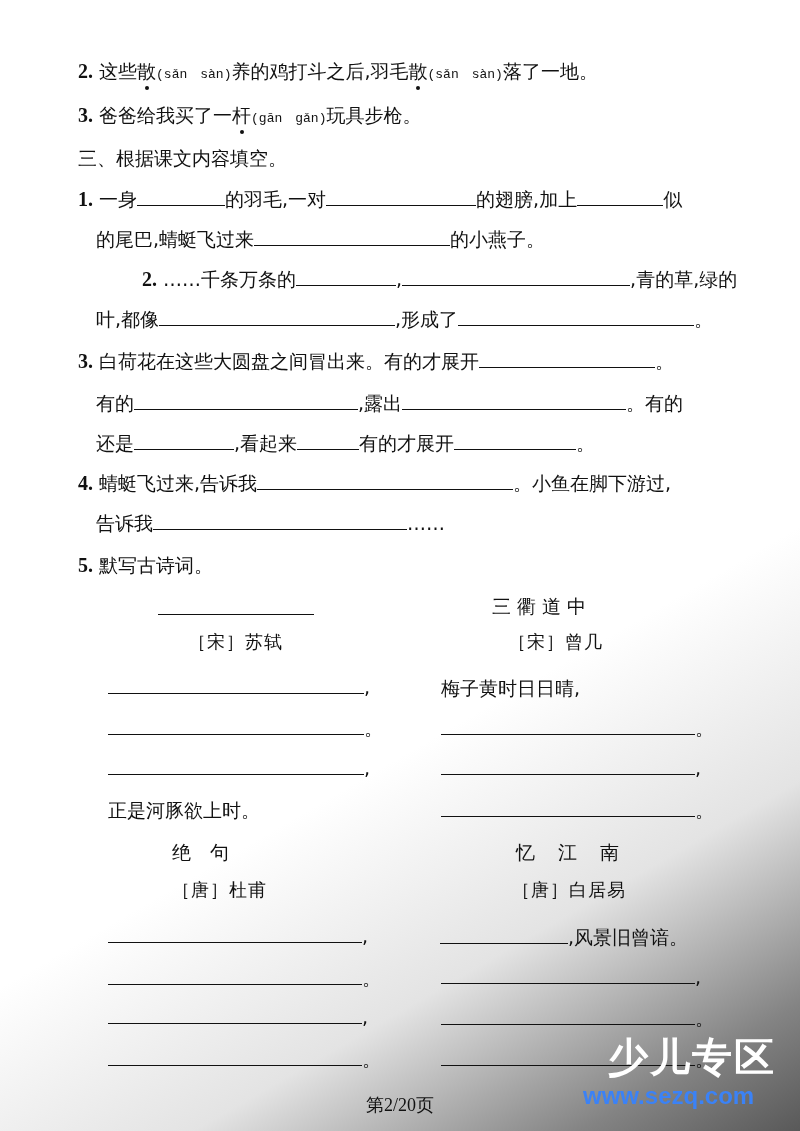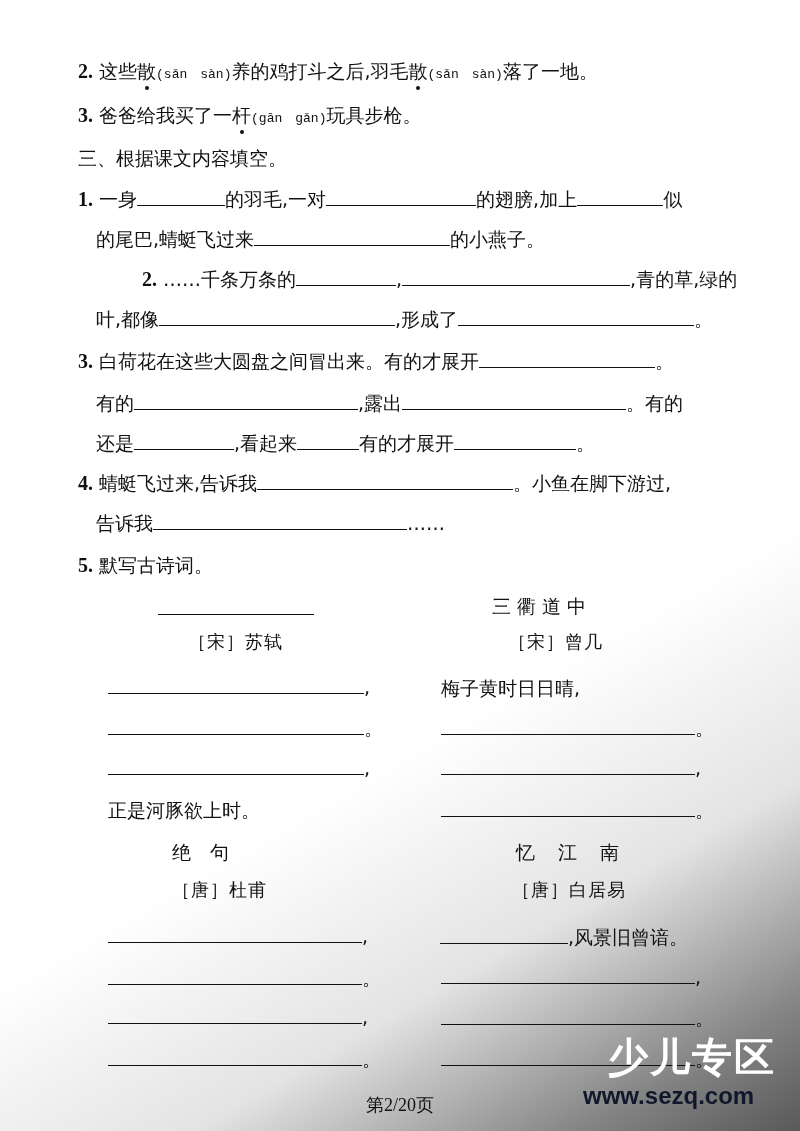--- a/index.html
+++ b/index.html
@@ -19,21 +19,21 @@
     .blank { display: inline-block; border-bottom: 1.6px solid #111; height: 18px; vertical-align: baseline; }
     .dotted { position: relative; display: inline-block; }
     .dotted::after { content: ""; position: absolute; left: 50%; bottom: -6px; width: 4px; height: 4px; margin-left: -2px; background: #111; border-radius: 50%; }
     .py { font-family: Liberation Mono, monospace; font-size: 13px; }
     .poem-title { position: absolute; font-size: 19px; font-weight: normal; letter-spacing: 6px; }
     .poem-author { position: absolute; font-family: "DejaVu Serif", serif; font-size: 18px; letter-spacing: 1px; }
     .pline { position: absolute; font-size: 19px; white-space: nowrap; }
     .pblank { display: inline-block; border-bottom: 1.6px solid #111; height: 16px; }
     .footer { position: absolute; left: 0; width: 800px; top: 1093px; text-align: center; font-family: "Liberation Serif", serif; font-size: 18px; }
     .wm1 { position: absolute; left: 608px; top: 1030px; font-size: 40px; font-weight: bold; color: #fff; letter-spacing: 2px; }
-    .wm2 { position: absolute; left: 583px; top: 1082px; font-size: 24px; font-weight: bold; color: #0f172a; font-family: "Liberation Sans", sans-serif; }
+    .wm2 { position: absolute; left: 583px; top: 1082px; font-size: 24px; font-weight: bold; color: #3b82f6; font-family: "Liberation Sans", sans-serif; }
   </style>
 </head>
 <body>
 
 <div class="shade"></div>
 
 <div class="line" style="left:78px; top:58px;">
   <span class="num">2.</span>
   <span>这些</span><span class="dotted">散</span><span class="py">(sǎn　sàn)</span><span>养的鸡打斗之后,羽毛</span><span class="dotted">散</span><span class="py">(sǎn　sàn)</span><span>落了一地。</span>
 </div>

